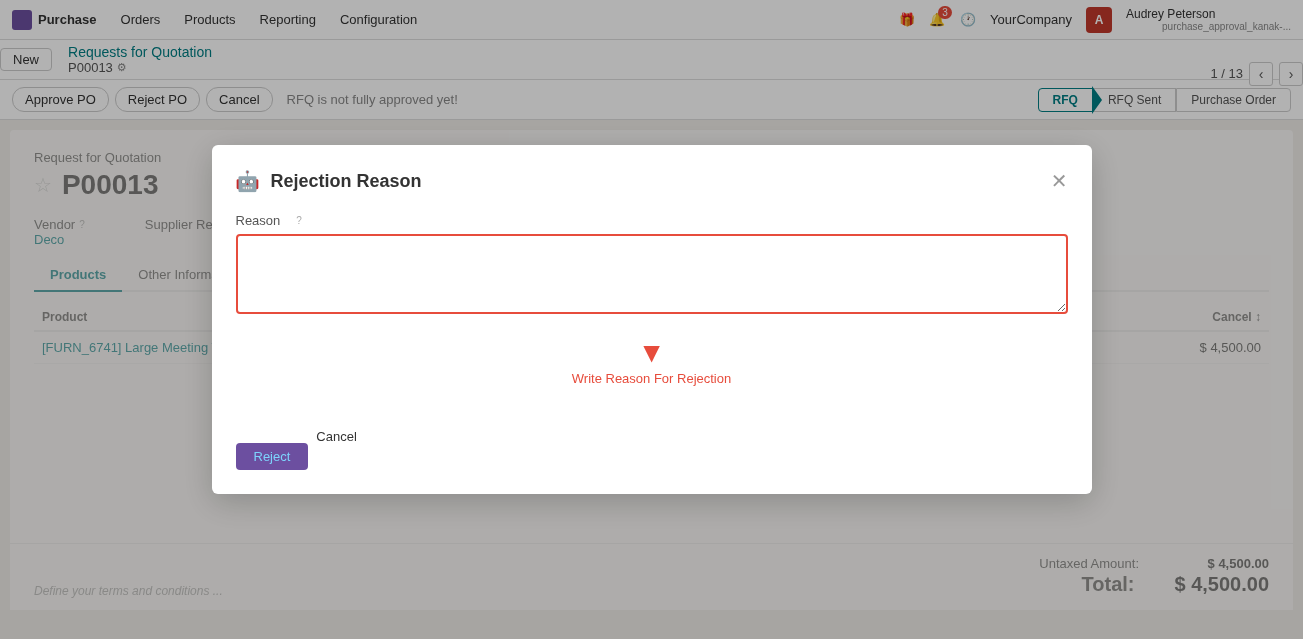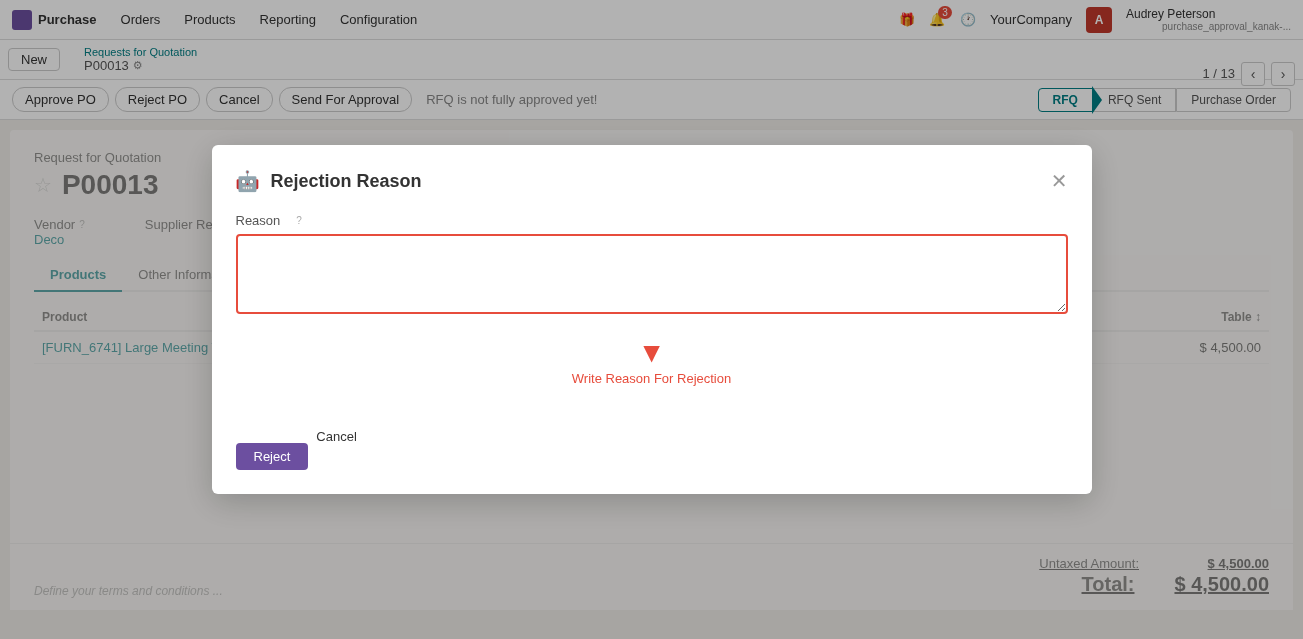--- a/index.html
+++ b/index.html
@@ -76,34 +76,34 @@
     .user-info { font-size: 12px; color: #333; }
     .user-sub { font-size: 10px; color: #888; padding-left: 36px; }
 
     
     .second-bar {
       display: flex;
       align-items: center;
       background: #fff;
       border-bottom: 1px solid #ddd;
       height: 40px;
-      padding: 0 8px;
-      gap: 24px;
+      padding: 0 0;
+      gap: 16px;
     }
     .new-btn {
       background: #fff;
       border: 1px solid #ccc;
       border-radius: 4px;
       padding: 3px 12px;
       cursor: pointer;
       font-size: 13px;
       color: #333;
     }
     .breadcrumb { display: flex; flex-direction: column; }
-    .breadcrumb-main { color: #017e84; font-size: 11px; cursor: pointer; }
+    .breadcrumb-main { color: #017e84; font-size: 14px; cursor: pointer; }
     .breadcrumb-sub { color: #555; font-size: 12px; display: flex; align-items: center; gap: 4px; }
     .gear-icon { color: #888; font-size: 11px; cursor: pointer; }
     .page-nav { margin-left: auto; display: flex; align-items: center; gap: 6px; color: #555; font-size: 12px; margin-top: 28px; }
     .page-arrow {
       width: 24px; height: 24px;
       border: 1px solid #ccc;
       border-radius: 3px;
       background: #fff;
       cursor: pointer;
       display: flex; align-items: center; justify-content: center;
@@ -218,21 +218,21 @@
     .footer-bar {
       position: absolute;
       bottom: 0;
       left: 0;
       right: 0;
       background: #fff;
       padding: 12px 24px;
       border-top: 1px solid #eee;
     }
     .footer-terms { color: #aaa; font-size: 12px; font-style: italic; }
-    .footer-totals { text-align: right; font-size: 13px; color: #333; text-decoration: underline; }
+    .footer-totals { text-align: right; font-size: 13px; color: #333; }
     .footer-totals .total-row { display: flex; justify-content: flex-end; gap: 40px; margin-bottom: 2px; }
     .total-label { color: #555; }
     .total-val { font-weight: 600; min-width: 90px; text-align: right; }
     .grand-total { font-size: 20px; font-weight: 700; }
 
     
     .modal-overlay {
       position: fixed;
       inset: 0;
       background: rgba(0,0,0,0.3);
@@ -285,21 +285,21 @@
       align-items: center;
       color: #e74c3c;
       font-size: 14px;
       margin-bottom: 16px;
       font-weight: 500;
     }
     .hint-arrow { font-size: 28px; color: #e74c3c; margin-bottom: 2px; }
     .modal-footer { display: flex; gap: 8px; align-items: center; }
     .reject-btn {
       background: #6c4fa0;
-      color: #ffffff;
+      color: #7dd3fc;
       border: none;
       border-radius: 4px;
       padding: 6px 18px;
       font-size: 13px;
       cursor: pointer;
       font-weight: 500;
       margin-top: 41px;
     }
     .cancel-link {
       color: #333;
@@ -356,21 +356,20 @@
     <span>1 / 13</span>
     <div class="page-arrow">‹</div>
     <div class="page-arrow">›</div>
   </div>
 </div>
 
 <div class="action-bar">
   <button class="action-btn">Approve PO</button>
   <button class="action-btn">Reject PO</button>
   <button class="action-btn">Cancel</button>
-  <button class="action-btn">Send For Approval</button>
   <span class="status-msg">RFQ is not fully approved yet!</span>
   <div class="status-pills">
     <div class="status-pill active">RFQ</div>
     <div class="status-pill">RFQ Sent</div>
     <div class="status-pill">Purchase Order</div>
   </div>
 </div>
 
 <div class="main-content">
   <div class="rfq-label">Request for Quotation</div>
@@ -404,21 +403,21 @@
     <div class="tab">Other Informa...</div>
   </div>
   <table class="products-table">
     <thead>
       <tr>
         <th>Product</th>
         <th></th>
         <th></th>
         <th></th>
         <th></th>
-        <th class="right">Table ↕</th>
+        <th class="right">Cancel ↕</th>
       </tr>
     </thead>
     <tbody>
       <tr>
         <td style="color:#017e84;">[FURN_6741] Large Meeting Table</td>
         <td>1.00</td>
         <td>4,500.00</td>
         <td>🔄</td>
         <td></td>
         <td class="right">$ 4,500.00</td>

